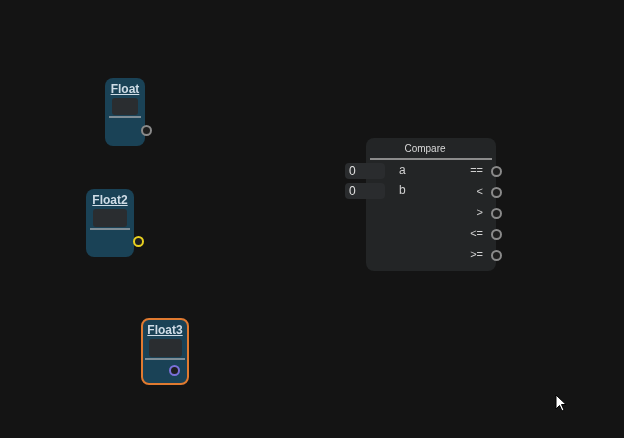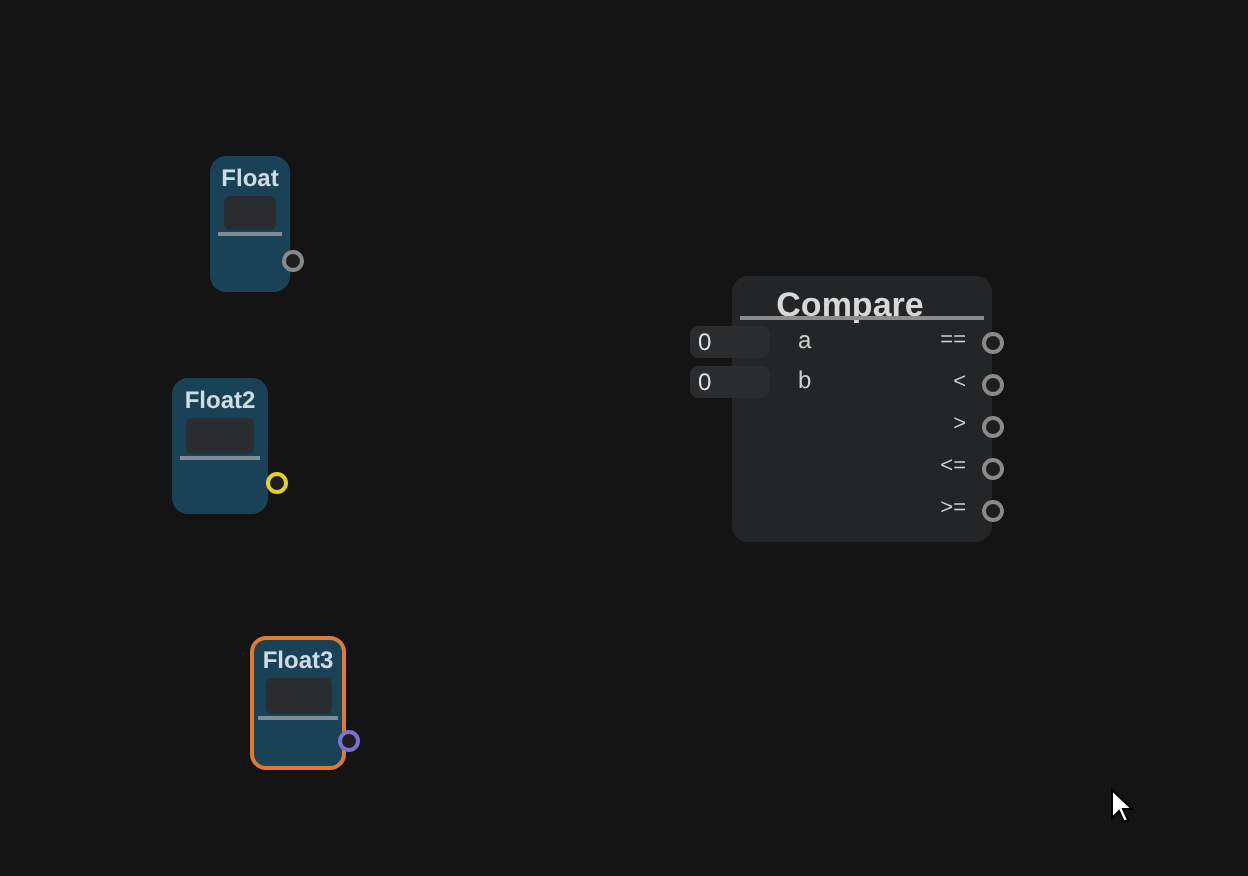--- a/index.html
+++ b/index.html
@@ -1,26 +1,26 @@
 <!DOCTYPE html>
 <html><head>
 <meta charset="utf-8">
 <style>
   html, body { margin:0; padding:0; }
   body { width:624px; height:438px; background:#141414; position:relative; overflow:hidden;
          font-family:"Liberation Sans", "DejaVu Sans", sans-serif; color:#d8d8d8; }
   .canvas { position:absolute; inset:0; background:#141414; }
   .fnode { position:absolute; background:#1a4256; border-radius:8px; box-sizing:border-box; }
-  .fnode .title { position:absolute; left:0; right:0; top:4px; text-align:center; font-size:12px; font-weight:bold; color:#cfdce6; }
+  .fnode .title { position:absolute; left:0; right:0; top:4px; text-align:center; font-size:12px; font-weight:bold; color:#cfdce6;text-decoration:underline; }
   .fnode .preview { position:absolute; background:#2a2d30; border-radius:3px; }
   .fnode .bar { position:absolute; height:2px; background:#7e8d96; }
   .port { position:absolute; width:7px; height:7px; border-radius:50%; border:2px solid #8a8a8a; background:#1e1e1e; box-sizing:content-box; }
-  .selected { border:2px solid #e07a30; }
+  .selected { border:2px solid #e07a30;margin-left:16px; }
   .cmp { position:absolute; left:366px; top:138px; width:130px; height:133px; background:#232526; border-radius:8px; }
-  .cmp .title { position:absolute; left:0; right:12px; top:5px; text-align:center; font-size:17px; font-weight:bold; color:#d8d8d8; }
+  .cmp .title { position:absolute; left:0; right:12px; top:5px; text-align:center; font-size:10px; font-weight:normal; color:#d8d8d8; }
   .cmp .underline { position:absolute; left:4px; right:4px; top:20px; height:2px; background:#8c8c8c; }
   .inp { position:absolute; left:345px; width:40px; height:16px; background:#2a2c2e; border-radius:4px; font-size:12px; color:#e0e0e0; padding-left:4px; box-sizing:border-box; line-height:16px; }
   .lbl { position:absolute; font-size:12px; color:#d0d0d0; }
   .olbl { position:absolute; font-size:11px; color:#d0d0d0; text-align:right; width:30px; }
   .cursor { position:absolute; left:555px; top:394px; }
 </style>
 </head>
 <body>
 
 <div class="canvas"></div>

